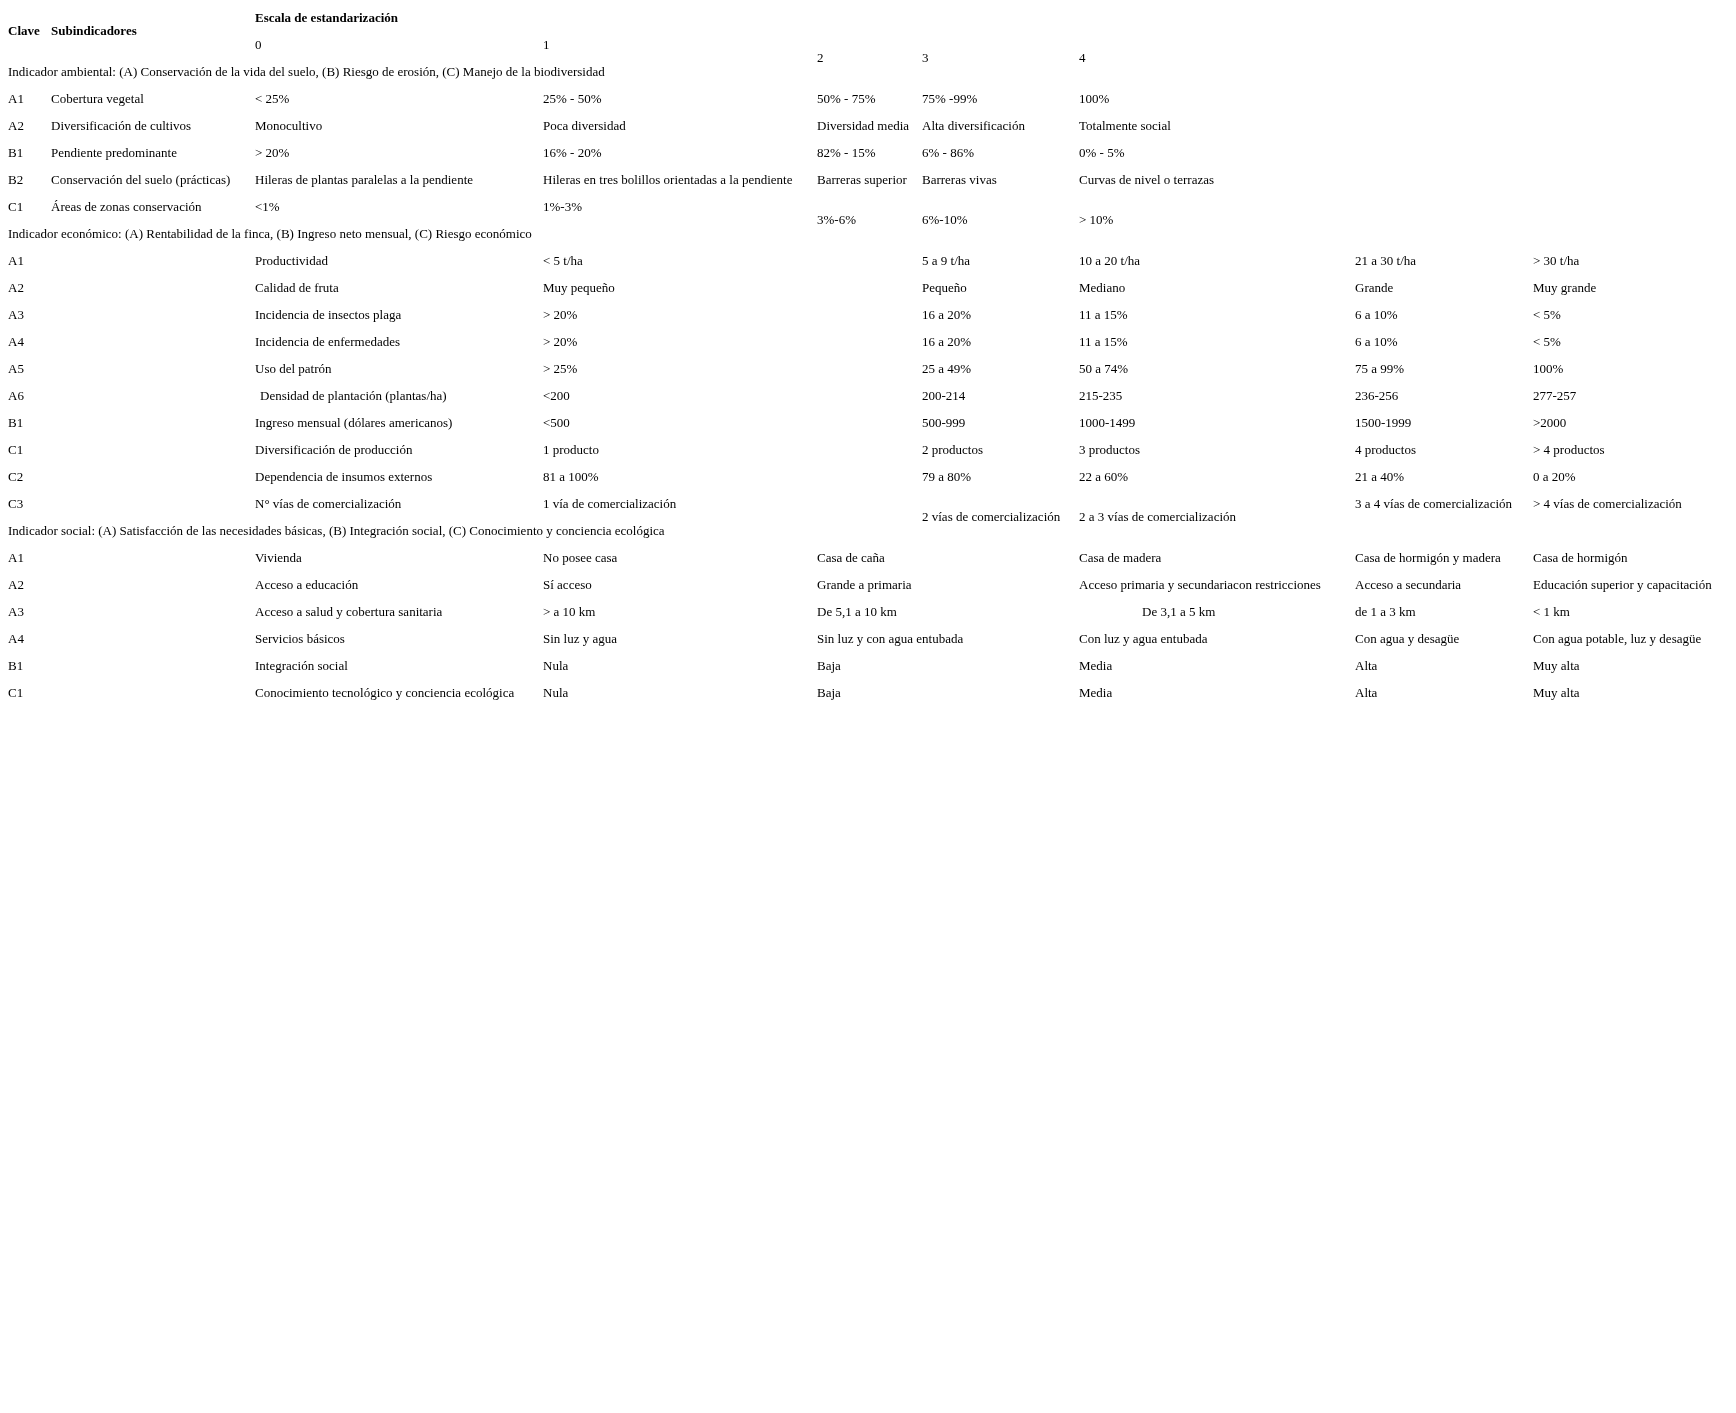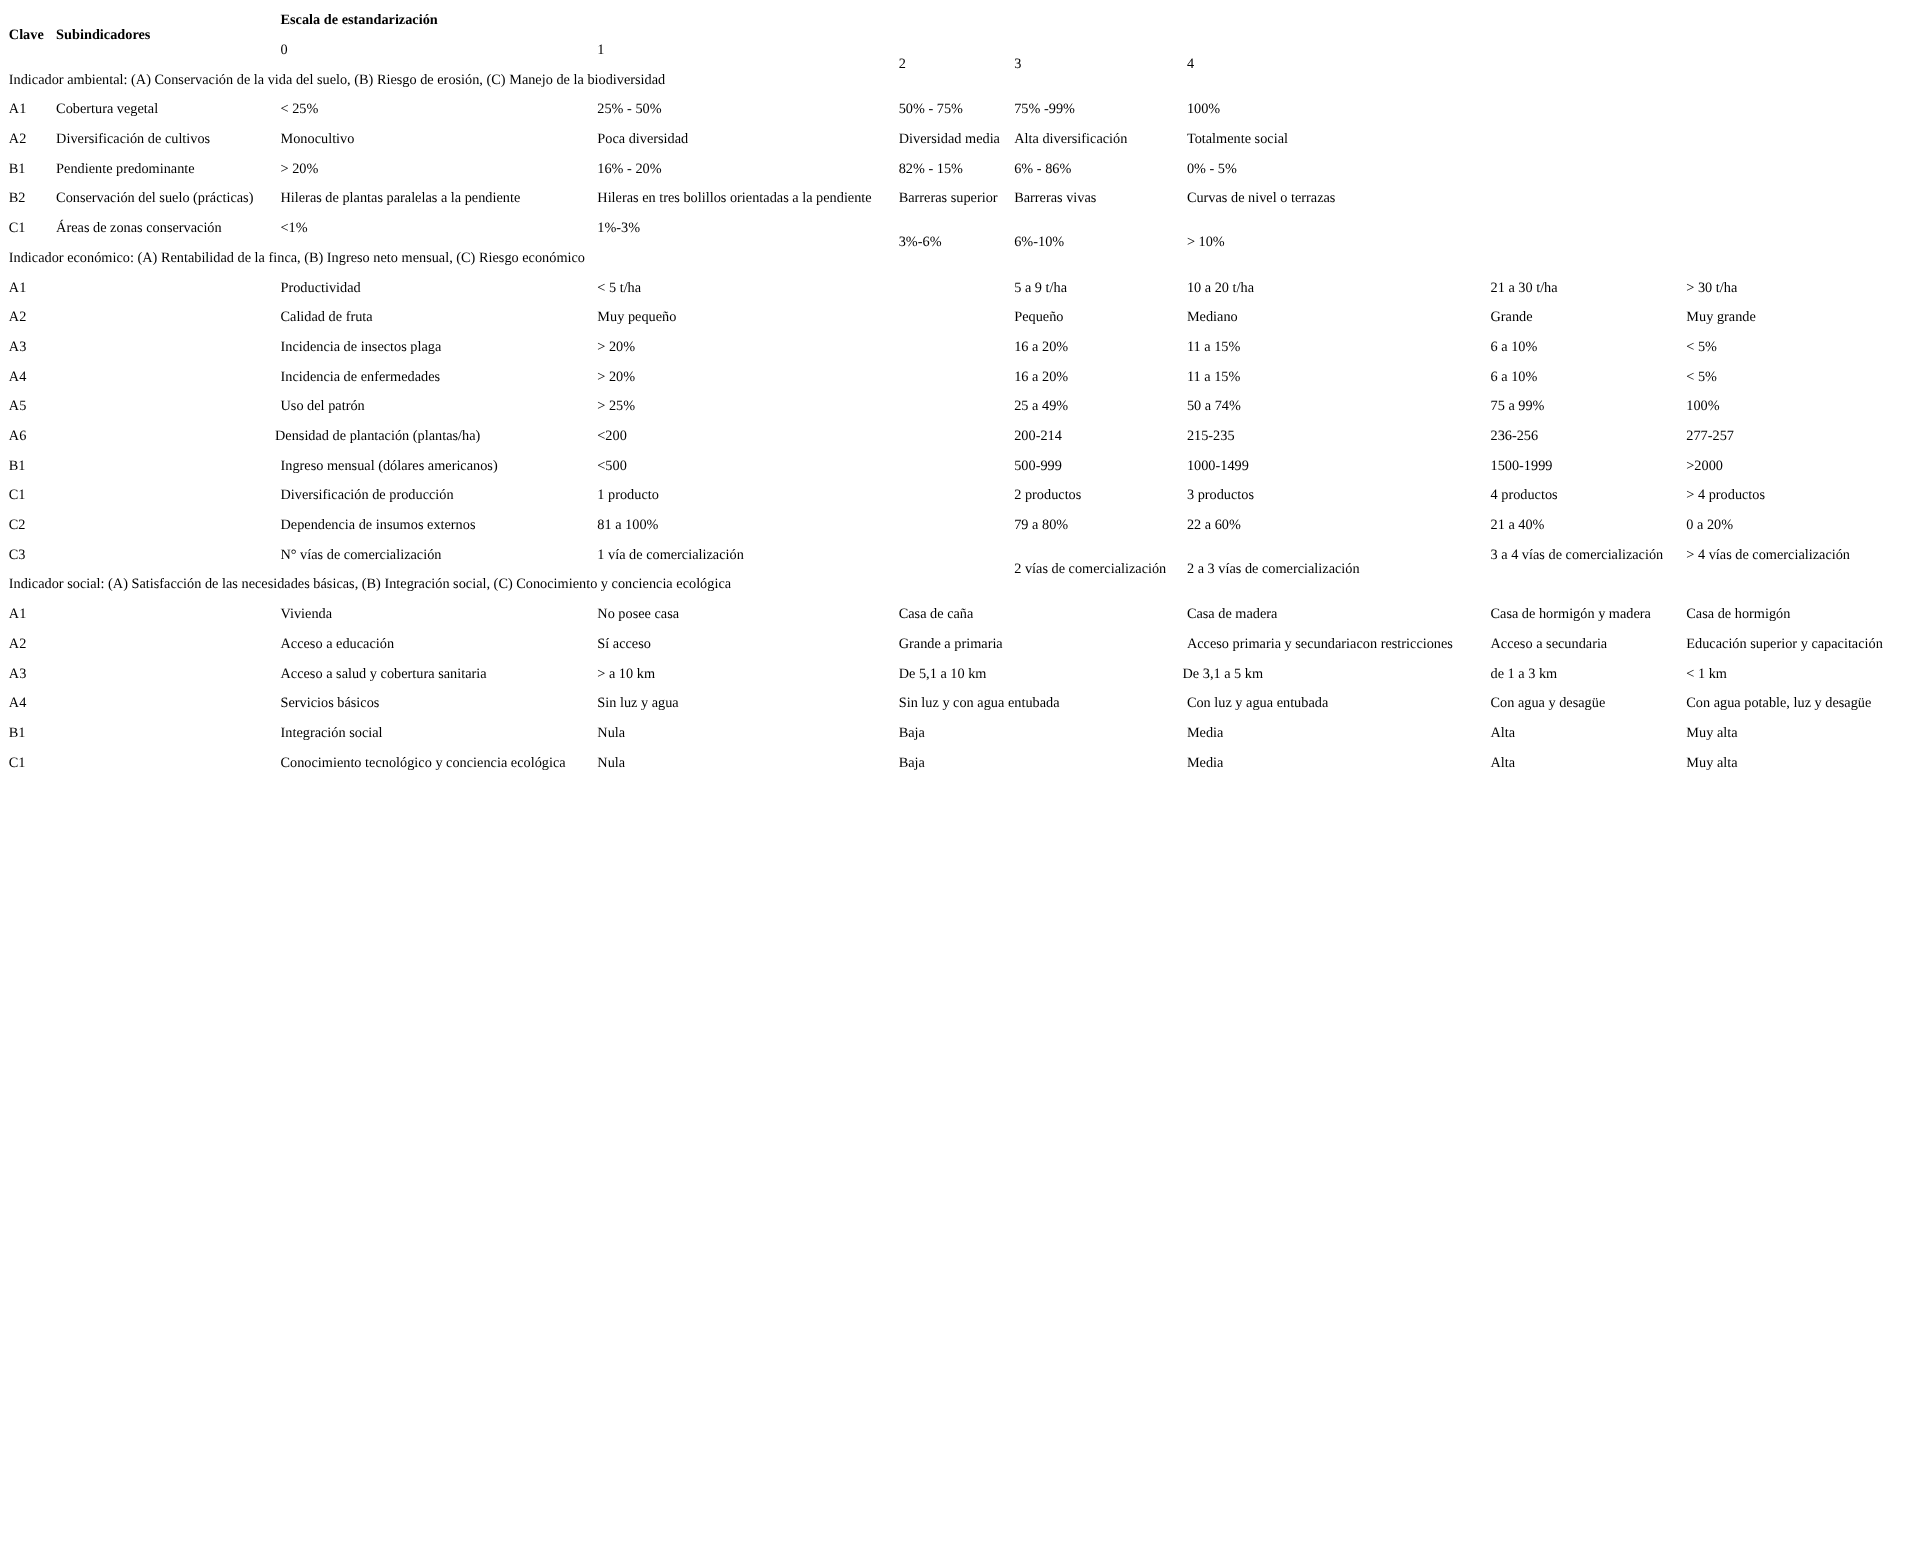--- a/index.html
+++ b/index.html
@@ -103,21 +103,21 @@
 
   <span class="c" style="left:8px;top:369px">A5</span>
   <span class="c" style="left:255px;top:369px">Uso del patrón</span>
   <span class="c" style="left:543px;top:369px">&gt; 25%</span>
   <span class="c" style="left:922px;top:369px">25 a 49%</span>
   <span class="c" style="left:1079px;top:369px">50 a 74%</span>
   <span class="c" style="left:1355px;top:369px">75 a 99%</span>
   <span class="c" style="left:1533px;top:369px">100%</span>
 
   <span class="c" style="left:8px;top:396px">A6</span>
-  <span class="c" style="left:250px;top:396px">Densidad de plantación (plantas/ha)</span>
+  <span class="c" style="left:260px;top:396px">Densidad de plantación (plantas/ha)</span>
   <span class="c" style="left:543px;top:396px">&lt;200</span>
   <span class="c" style="left:922px;top:396px">200-214</span>
   <span class="c" style="left:1079px;top:396px">215-235</span>
   <span class="c" style="left:1355px;top:396px">236-256</span>
   <span class="c" style="left:1533px;top:396px">277-257</span>
 
   <span class="c" style="left:8px;top:423px">B1</span>
   <span class="c" style="left:255px;top:423px">Ingreso mensual (dólares americanos)</span>
   <span class="c" style="left:543px;top:423px">&lt;500</span>
   <span class="c" style="left:922px;top:423px">500-999</span>
@@ -166,21 +166,21 @@
   <span class="c" style="left:543px;top:585px">Sí acceso</span>
   <span class="c" style="left:817px;top:585px">Grande a primaria</span>
   <span class="c" style="left:1079px;top:585px">Acceso primaria y secundariacon restricciones</span>
   <span class="c" style="left:1355px;top:585px">Acceso a secundaria</span>
   <span class="c" style="left:1533px;top:585px">Educación superior y capacitación</span>
 
   <span class="c" style="left:8px;top:612px">A3</span>
   <span class="c" style="left:255px;top:612px">Acceso a salud y cobertura sanitaria</span>
   <span class="c" style="left:543px;top:612px">&gt; a 10 km</span>
   <span class="c" style="left:817px;top:612px">De 5,1 a 10 km</span>
-  <span class="c" style="left:1075px;top:612px">De 3,1 a 5 km</span>
+  <span class="c" style="left:1142px;top:612px">De 3,1 a 5 km</span>
   <span class="c" style="left:1355px;top:612px">de 1 a 3 km</span>
   <span class="c" style="left:1533px;top:612px">&lt; 1 km</span>
 
   <span class="c" style="left:8px;top:639px">A4</span>
   <span class="c" style="left:255px;top:639px">Servicios básicos</span>
   <span class="c" style="left:543px;top:639px">Sin luz y agua</span>
   <span class="c" style="left:817px;top:639px">Sin luz y con agua entubada</span>
   <span class="c" style="left:1079px;top:639px">Con luz y agua entubada</span>
   <span class="c" style="left:1355px;top:639px">Con agua y desagüe</span>
   <span class="c" style="left:1533px;top:639px">Con agua potable, luz y desagüe</span>

